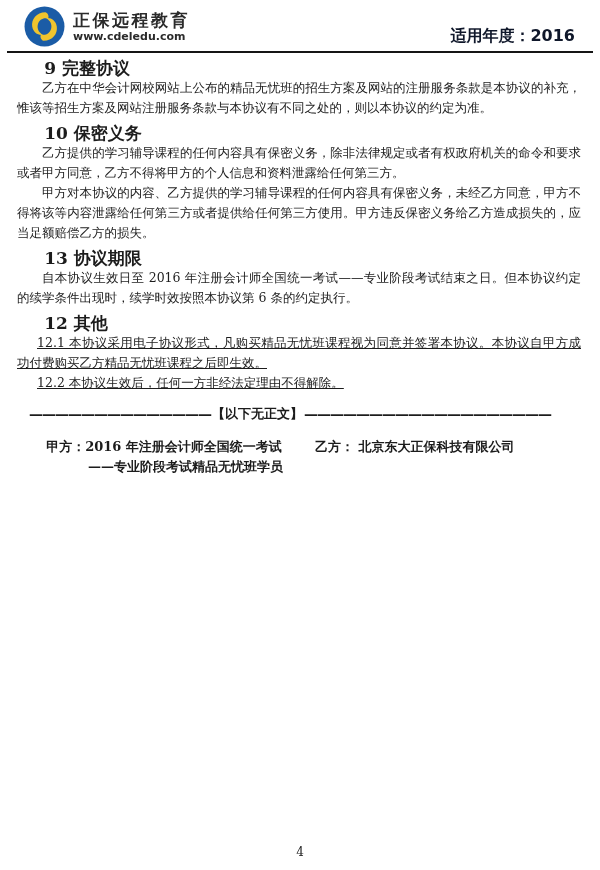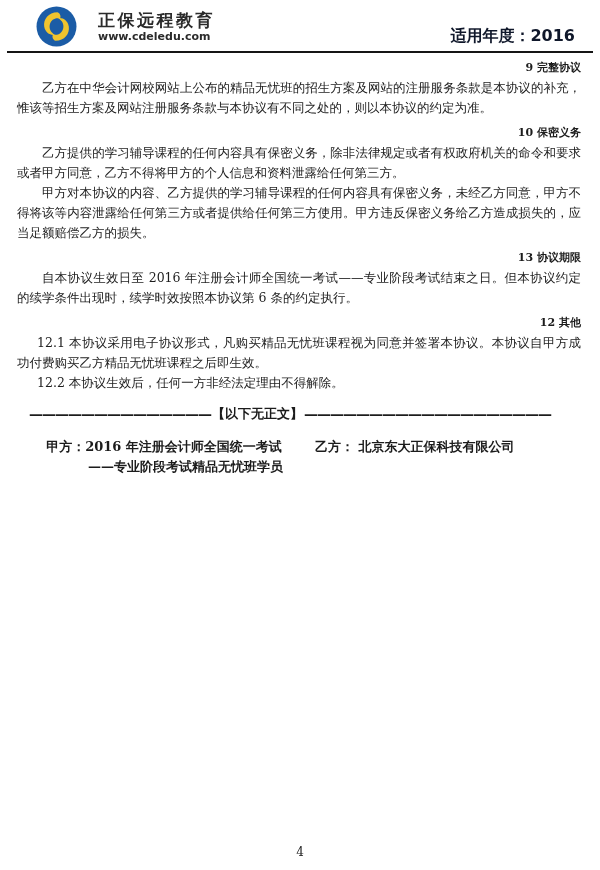--- a/index.html
+++ b/index.html
@@ -5,21 +5,21 @@
   * { margin:0; padding:0; box-sizing:border-box; }
   html,body { background:#e8e8e8; }
   .page {
     width:600px; height:870px; margin:0 auto; background:#ffffff;
     position:relative; color:#1c1c1c;
     font-family:"DejaVu Serif","Liberation Serif",serif;
     overflow:hidden;
   }
   
   .header { position:relative; height:51px; }
-  .logo { position:absolute; left:36px; top:6px; display:flex; align-items:center; gap:21px; }
+  .logo { position:absolute; left:24px; top:6px; display:flex; align-items:center; gap:8px; }
   .logo-mark { display:block; }
   .brand-name {
     font-family:"DejaVu Sans","Liberation Sans",sans-serif;
     font-size:17px; font-weight:bold; letter-spacing:2.5px; color:#2b2b2b; line-height:20px;
   }
   .brand-url {
     font-family:"DejaVu Sans","Liberation Sans",sans-serif;
     font-size:11px; font-weight:bold; color:#2b2b2b; line-height:12px; margin-top:1px;
   }
   .year-label {
@@ -27,26 +27,26 @@
     font-family:"DejaVu Sans","Liberation Sans",sans-serif;
     font-size:16px; font-weight:bold; color:#0f172a;
   }
   .rule { border-top:2px solid #151515; margin:0 7px; }
   
   .body {
     padding:4px 19px 0 17px;
     font-size:12.5px; line-height:20px; text-align:justify;
   }
   .sec-heading {
-    font-size:11px; font-weight:bold; line-height:20px;
-    text-indent:1.6em; margin-top:5px; text-align:right;
+    font-size:17px; font-weight:bold; line-height:20px;
+    text-indent:1.6em; margin-top:5px; text-align:left;
   }
   .sec-heading.first { margin-top:1px; }
   .para { text-indent:2em; }
-  .para.num { text-indent:1.6em; }
+  .para.num { text-indent:1.6em;text-decoration:underline; }
   
   .separator {
     display:flex; align-items:center; margin-top:11px; margin-left:12px;
     font-weight:bold; white-space:nowrap; overflow:hidden; line-height:20px;
     text-align:left;
   }
   .dash { font-size:14px; letter-spacing:-1px; color:#1c1c1c; }
   .sep-label { font-size:13px; padding:0 1px; }
   
   .signature {

